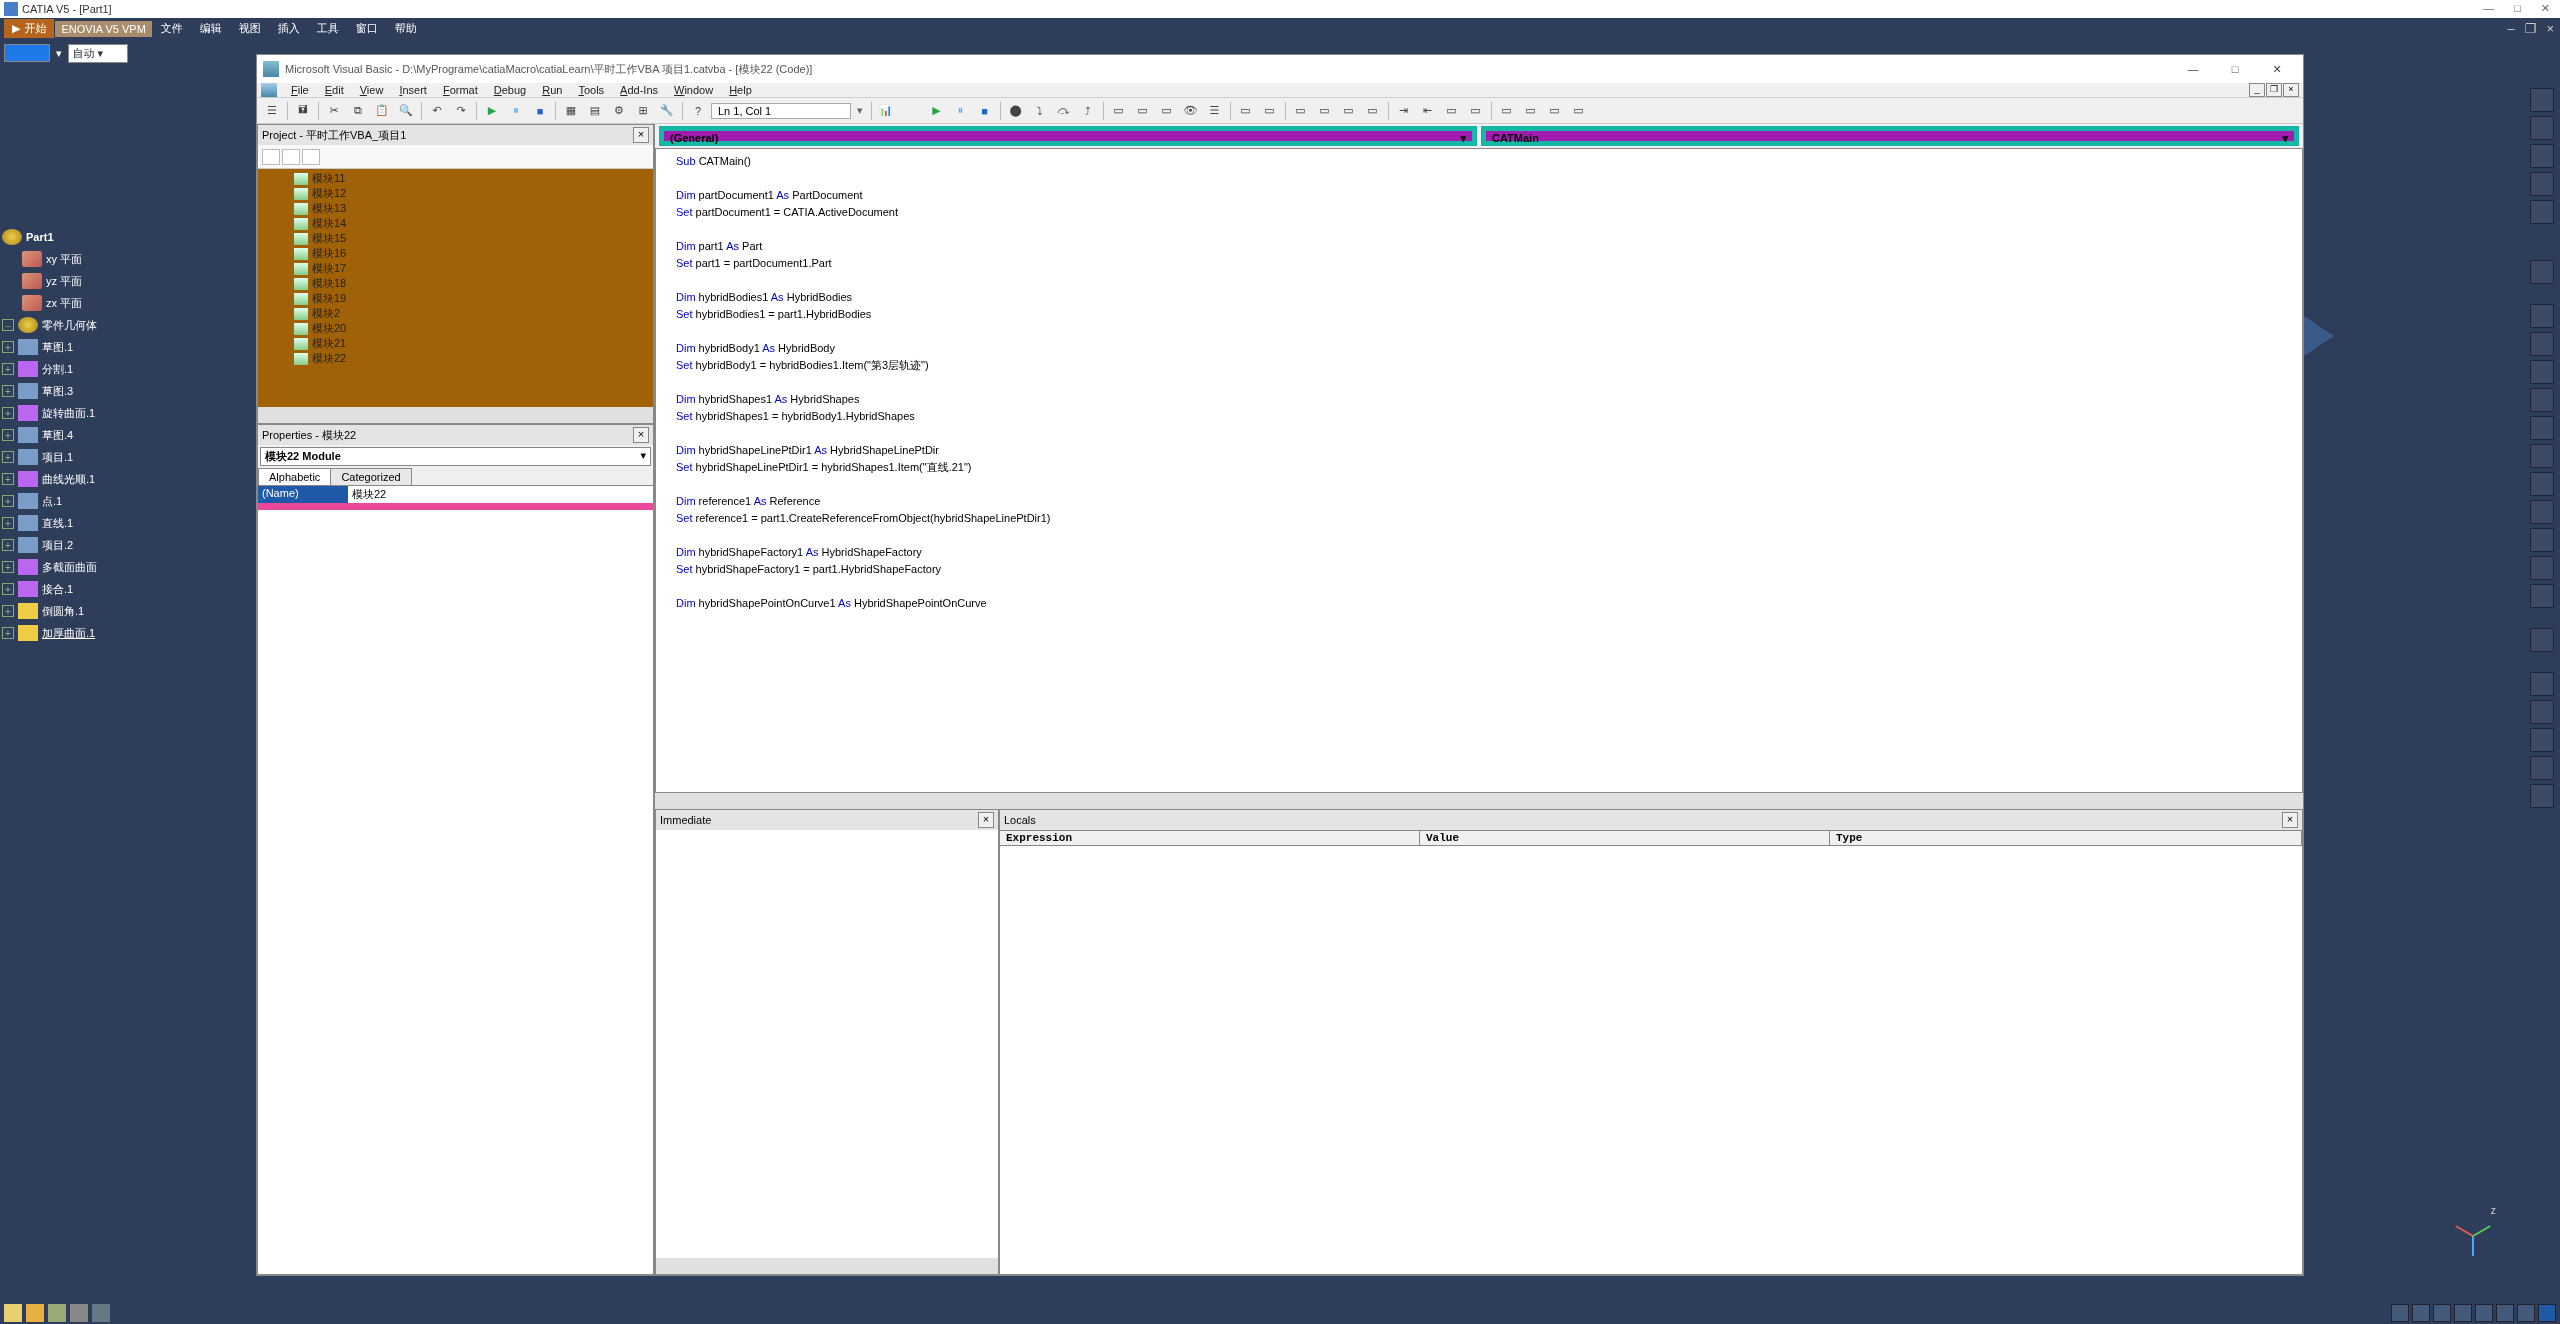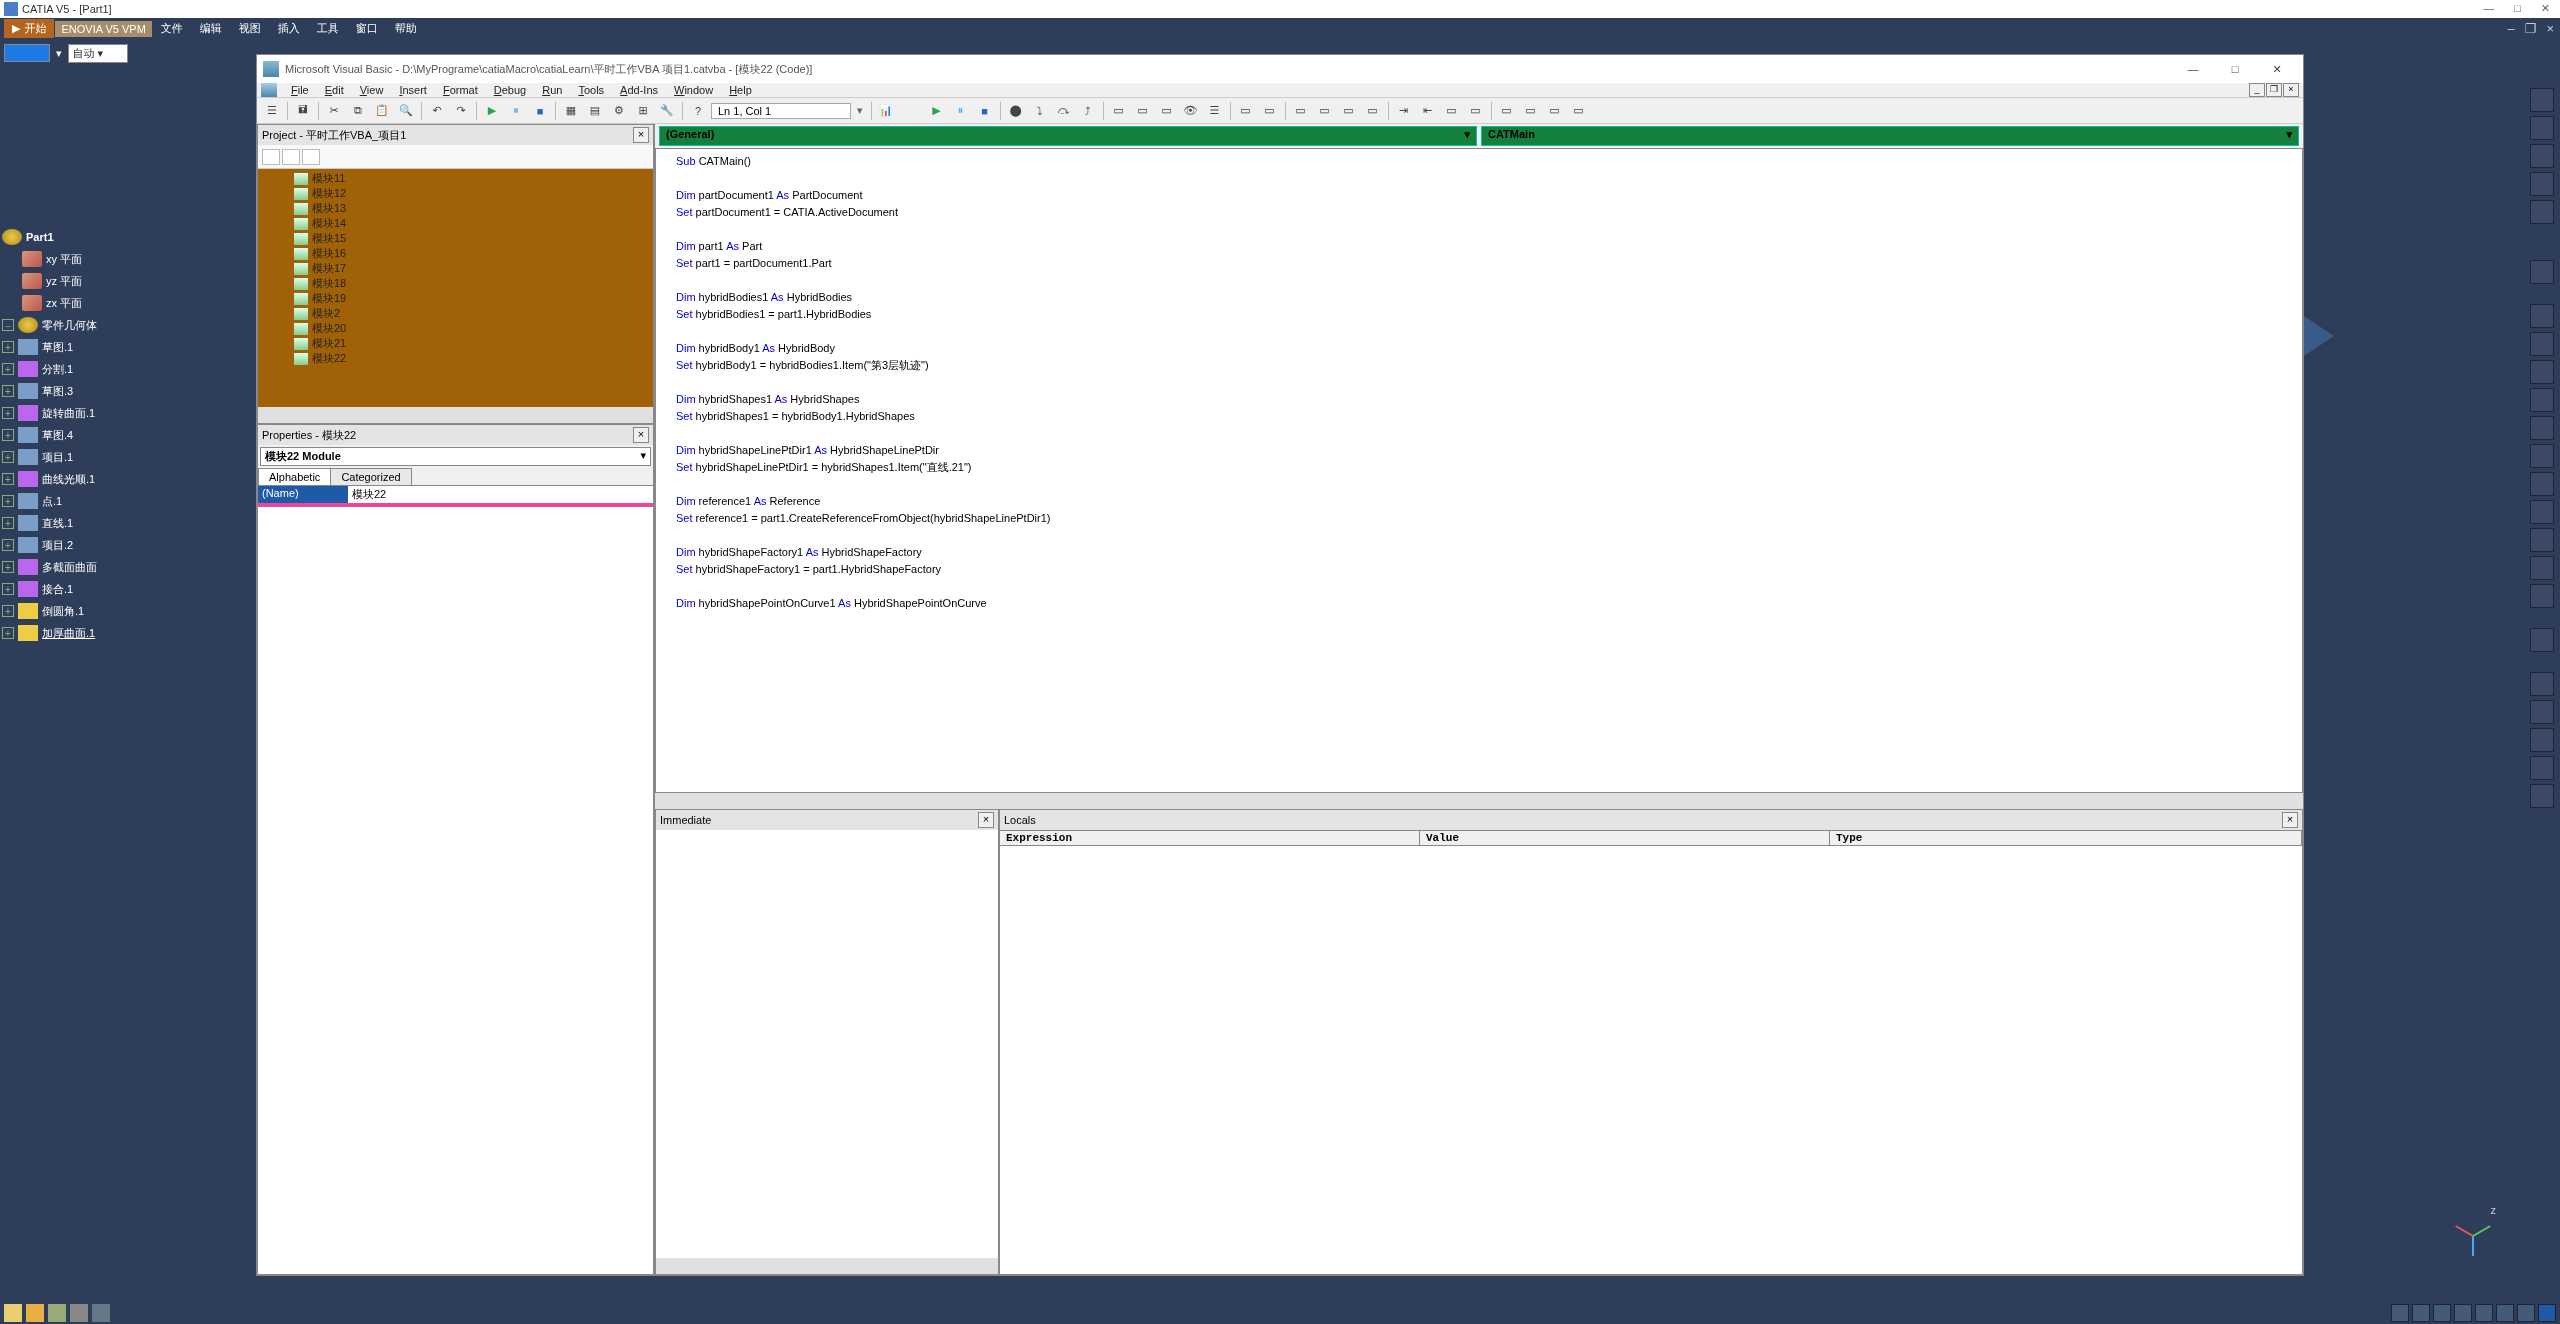--- a/index.html
+++ b/index.html
@@ -88,28 +88,28 @@
 .project-tree { flex:1; background:#a16207; overflow:auto; padding:2px 0 16px 32px;text-align:right; }
 .project-tree .mod { display:flex; align-items:center; gap:4px; padding:0 4px; color:#222; }
 .project-tree .mod .modicon { width:14px; height:12px; display:inline-block; background:linear-gradient(#dfe,#8c8); }
 
 .props-panel { flex:1; }
 .props-obj { background:#fff; border:1px solid #888; margin:2px; padding:1px 4px; }
 .props-tabs { display:flex; border-bottom:1px solid #888; background:#f0f0f0; }
 .props-tabs .ptab { padding:2px 10px; border:1px solid #888; border-bottom:none; margin-right:-1px; background:#fff; }
 .props-tabs .ptab.inactive { background:#e8e8e8; }
 .props-grid { flex:1; background:#fff; overflow:auto; }
-.props-row { display:flex; border-bottom:4px solid #ec4899; }
+.props-row { display:flex; border-bottom:7px solid #ec4899; }
 .props-row .pn { width:90px; padding:1px 4px; background:#1e5aa8; color:#fff; }
 .props-row .pv { flex:1; padding:1px 4px; }
 
 
 .vba-main { flex:1; display:flex; flex-direction:column; }
 .vba-combos { height:24px; display:flex; gap:4px; padding:2px 4px; background:#f0f0f0; }
-.vba-combos .cmb { flex:1; background:#15803d; border:1px solid #14b8a6; padding:1px 6px; font-family:"Courier New",monospace; font-weight:bold; }
+.vba-combos .cmb { flex:1; background:#a21caf; border:5px solid #14b8a6; padding:1px 6px; font-family:"Courier New",monospace; font-weight:bold; }
 .code-area { flex:1; background:#fff; overflow:auto; padding:4px 20px; font-family:"Courier New",monospace; font-size:13px; line-height:17px; color:#000; white-space:pre; border:1px solid #888; }
 .kw { color:#0000c8; }
 
 
 .vba-bottom { height:466px; display:flex; }
 .immediate { width:344px; border:1px solid #888; display:flex; flex-direction:column; }
 .locals { flex:1; border:1px solid #888; display:flex; flex-direction:column; }
 .locals-ready { background:#e8e8e8; padding:2px 6px; color:#666; display:flex; }
 .locals-ready .dots { margin-left:auto; border:1px solid #888; padding:0 4px; background:#f0f0f0; }
 .locals-head { display:flex; background:#f0f0f0; border-top:1px solid #888; border-bottom:1px solid #888; }

